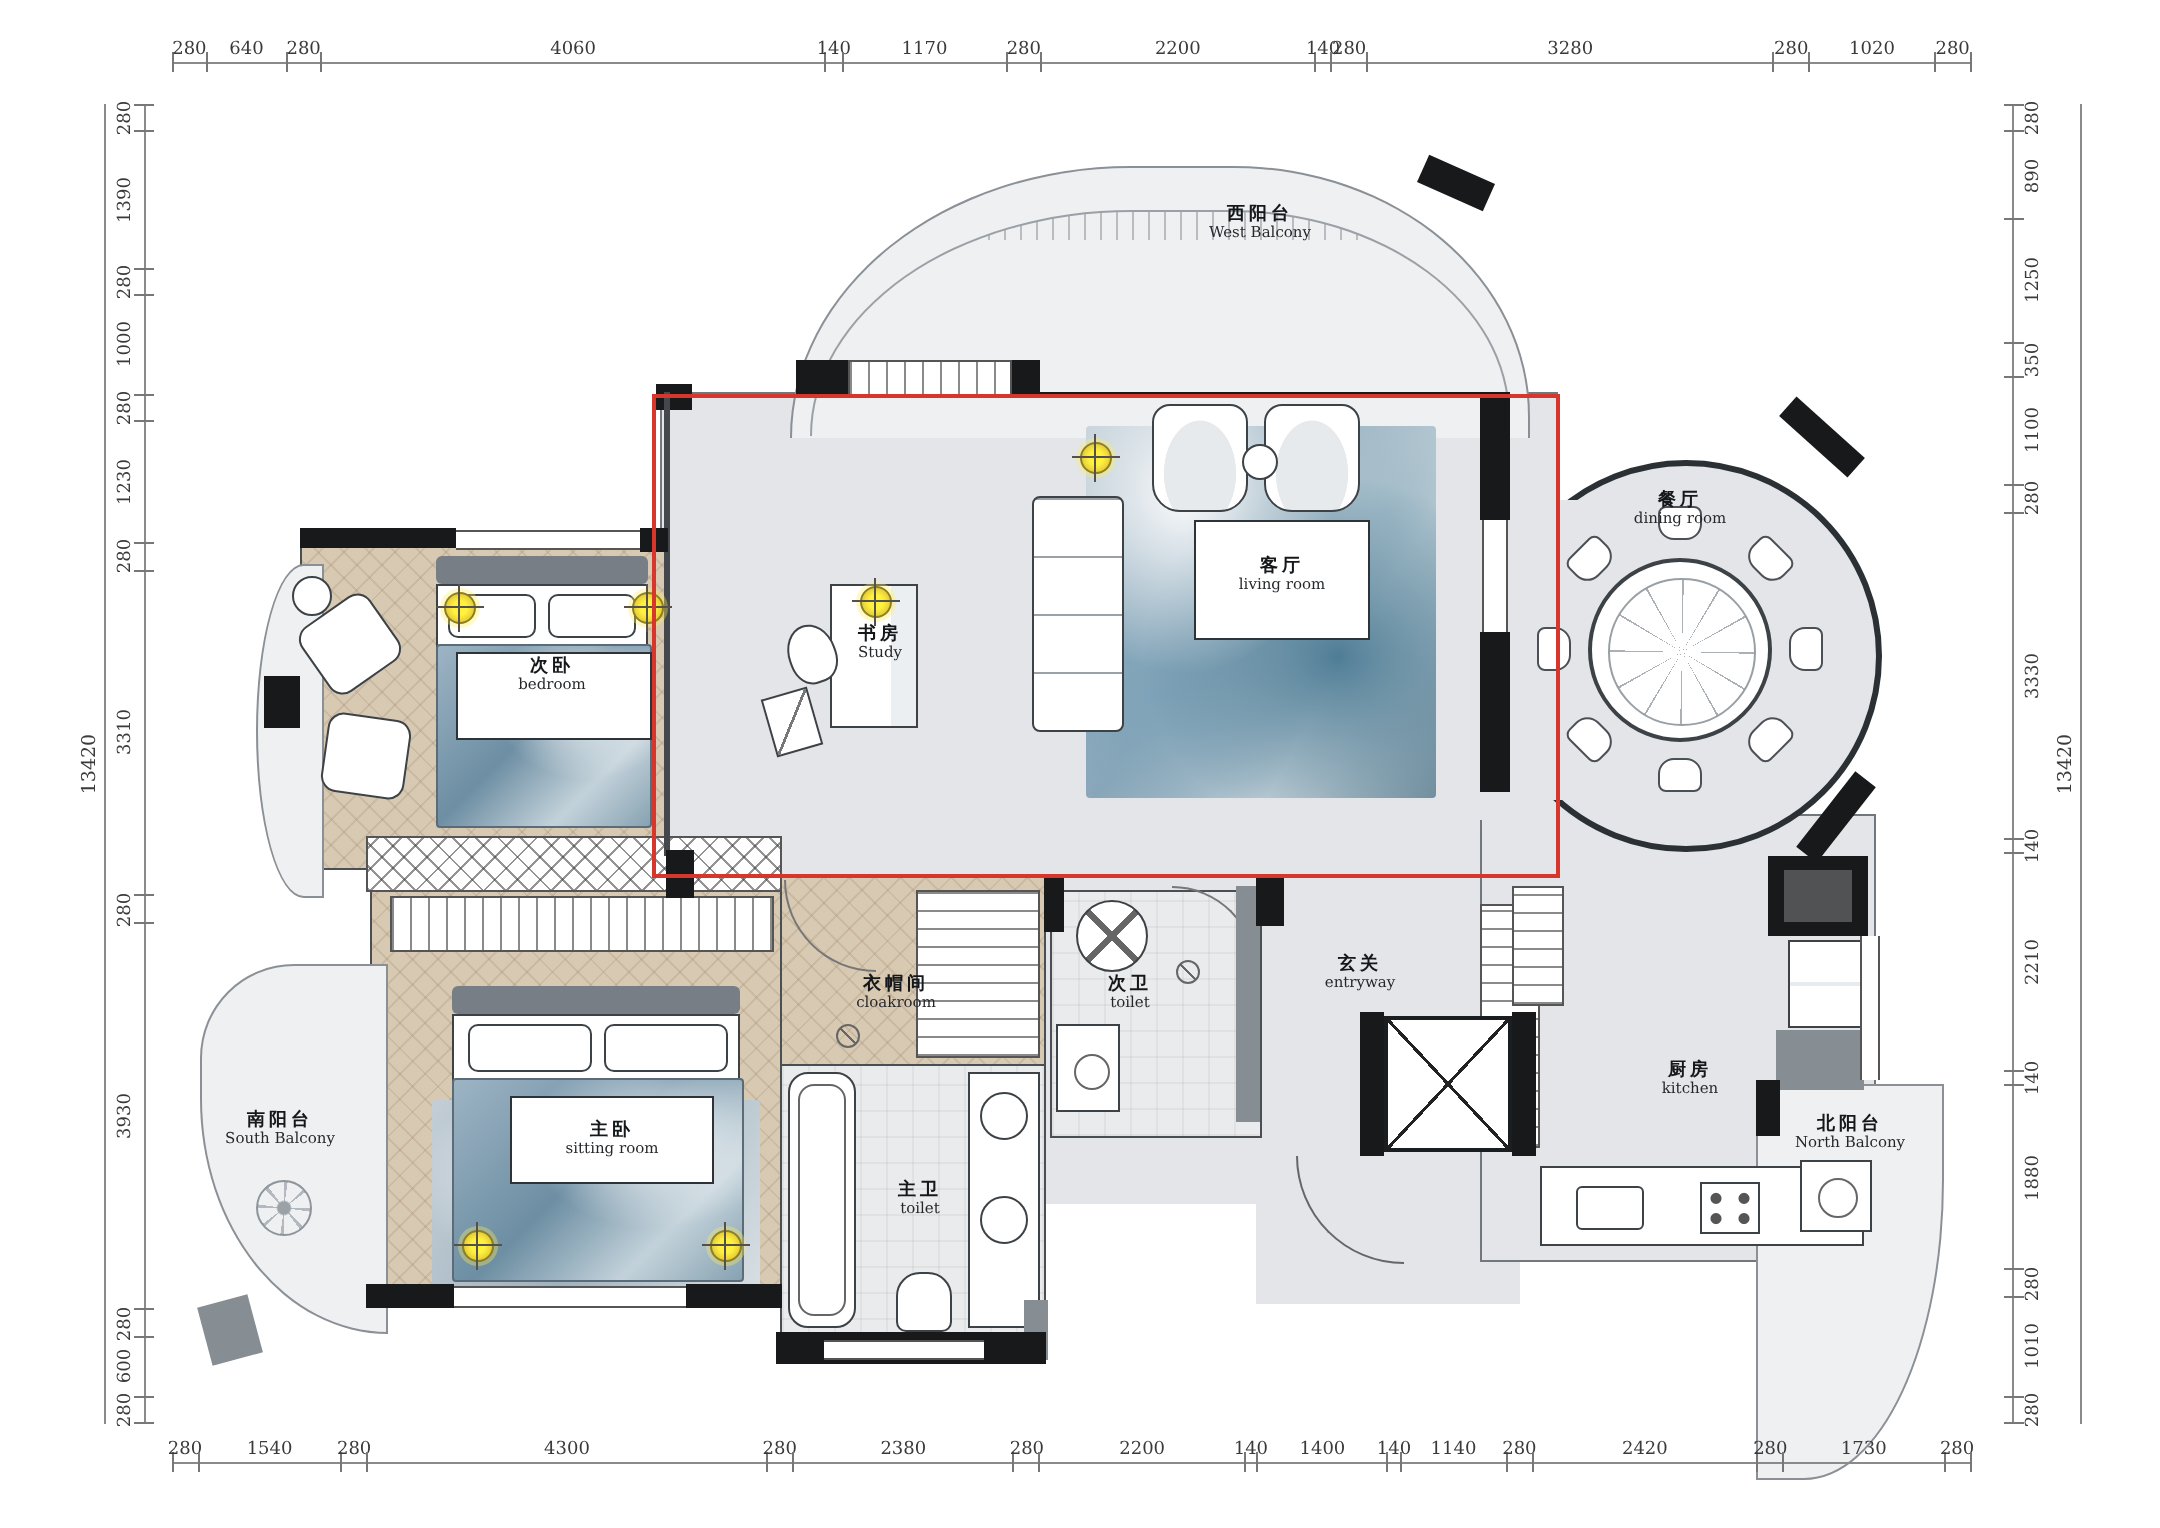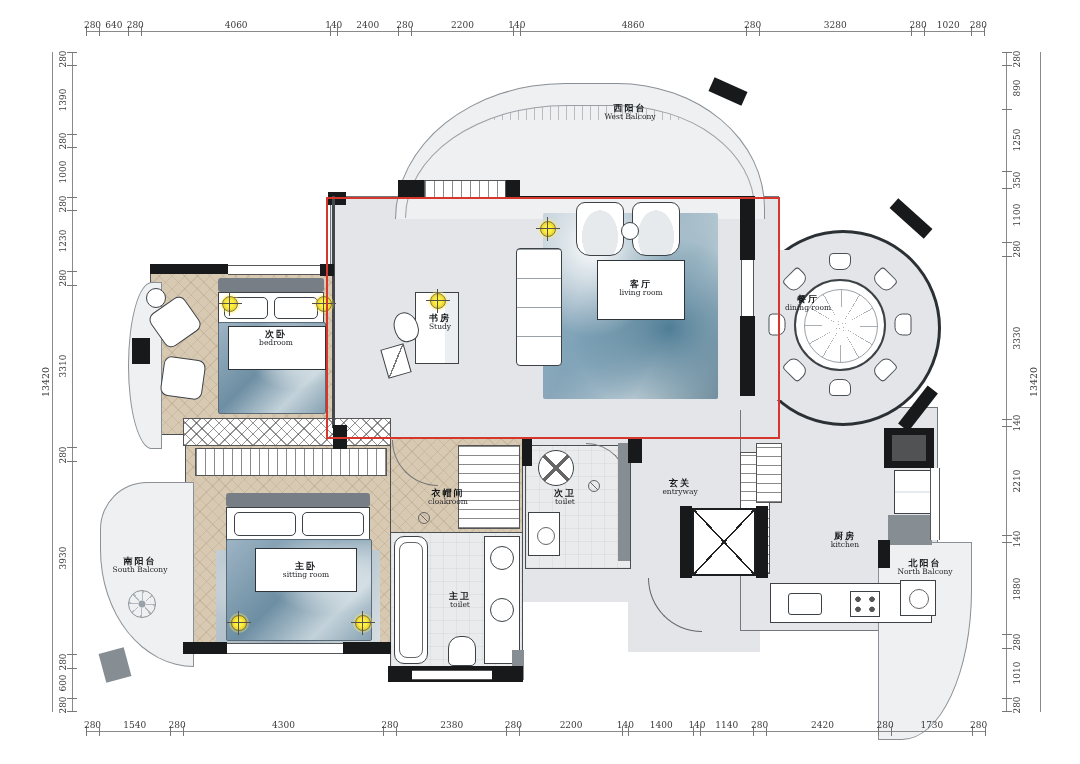--- a/index.html
+++ b/index.html
@@ -125,33 +125,30 @@
         <div class="seg" style="flex-grow: 280;">
           <span class="dlabel">280</span>
         </div>
         <div class="seg" style="flex-grow: 4060;">
           <span class="dlabel">4060</span>
         </div>
         <div class="seg" style="flex-grow: 140;">
           <span class="dlabel">140</span>
         </div>
         <div class="seg" style="flex-grow: 1320;">
-          <span class="dlabel">2400</span>
+          <span class="dlabel">1170</span>
         </div>
         <div class="seg" style="flex-grow: 280;">
           <span class="dlabel">280</span>
         </div>
         <div class="seg" style="flex-grow: 2200;">
           <span class="dlabel">2200</span>
         </div>
         <div class="seg" style="flex-grow: 140;">
           <span class="dlabel">140</span>
-        </div>
-        <div class="seg" style="flex-grow: 4860;">
-          <span class="dlabel">4860</span>
         </div>
         <div class="seg" style="flex-grow: 280;">
           <span class="dlabel">280</span>
         </div>
         <div class="seg" style="flex-grow: 3280;">
           <span class="dlabel">3280</span>
         </div>
         <div class="seg" style="flex-grow: 280;">
           <span class="dlabel">280</span>
         </div>
@@ -471,21 +468,21 @@
     </div>
     <div class="furn" style="left:706px;top:229px;width:92px;height:92px;border-radius:50%;border-width:2px;z-index:7;"></div>
     <div class="abs" style="left:716px;top:239px;width:72px;height:72px;border:1px solid #99a0a5;border-radius:50%;z-index:7;background:repeating-conic-gradient(#aab0b5 0 1.5deg,transparent 1.5deg 30deg);"></div>
 
     <div class="hlbox" style="left:238px;top:147px;width:450px;height:238px;"></div>
 
     <div class="rlabel" style="left:542px;top:62px;">
       <div class="zh">西阳台</div>
       <div class="en">West Balcony</div>
     </div>
-    <div class="rlabel" style="left:720px;top:205px;margin-top:48px;">
+    <div class="rlabel" style="left:752px;top:205px;">
       <div class="zh">餐厅</div>
       <div class="en">dining room</div>
     </div>
     <div class="rlabel" style="left:553px;top:238px;">
       <div class="zh">客厅</div>
       <div class="en">living room</div>
     </div>
     <div class="rlabel" style="left:352px;top:272px;">
       <div class="zh">书房</div>
       <div class="en">Study</div>

